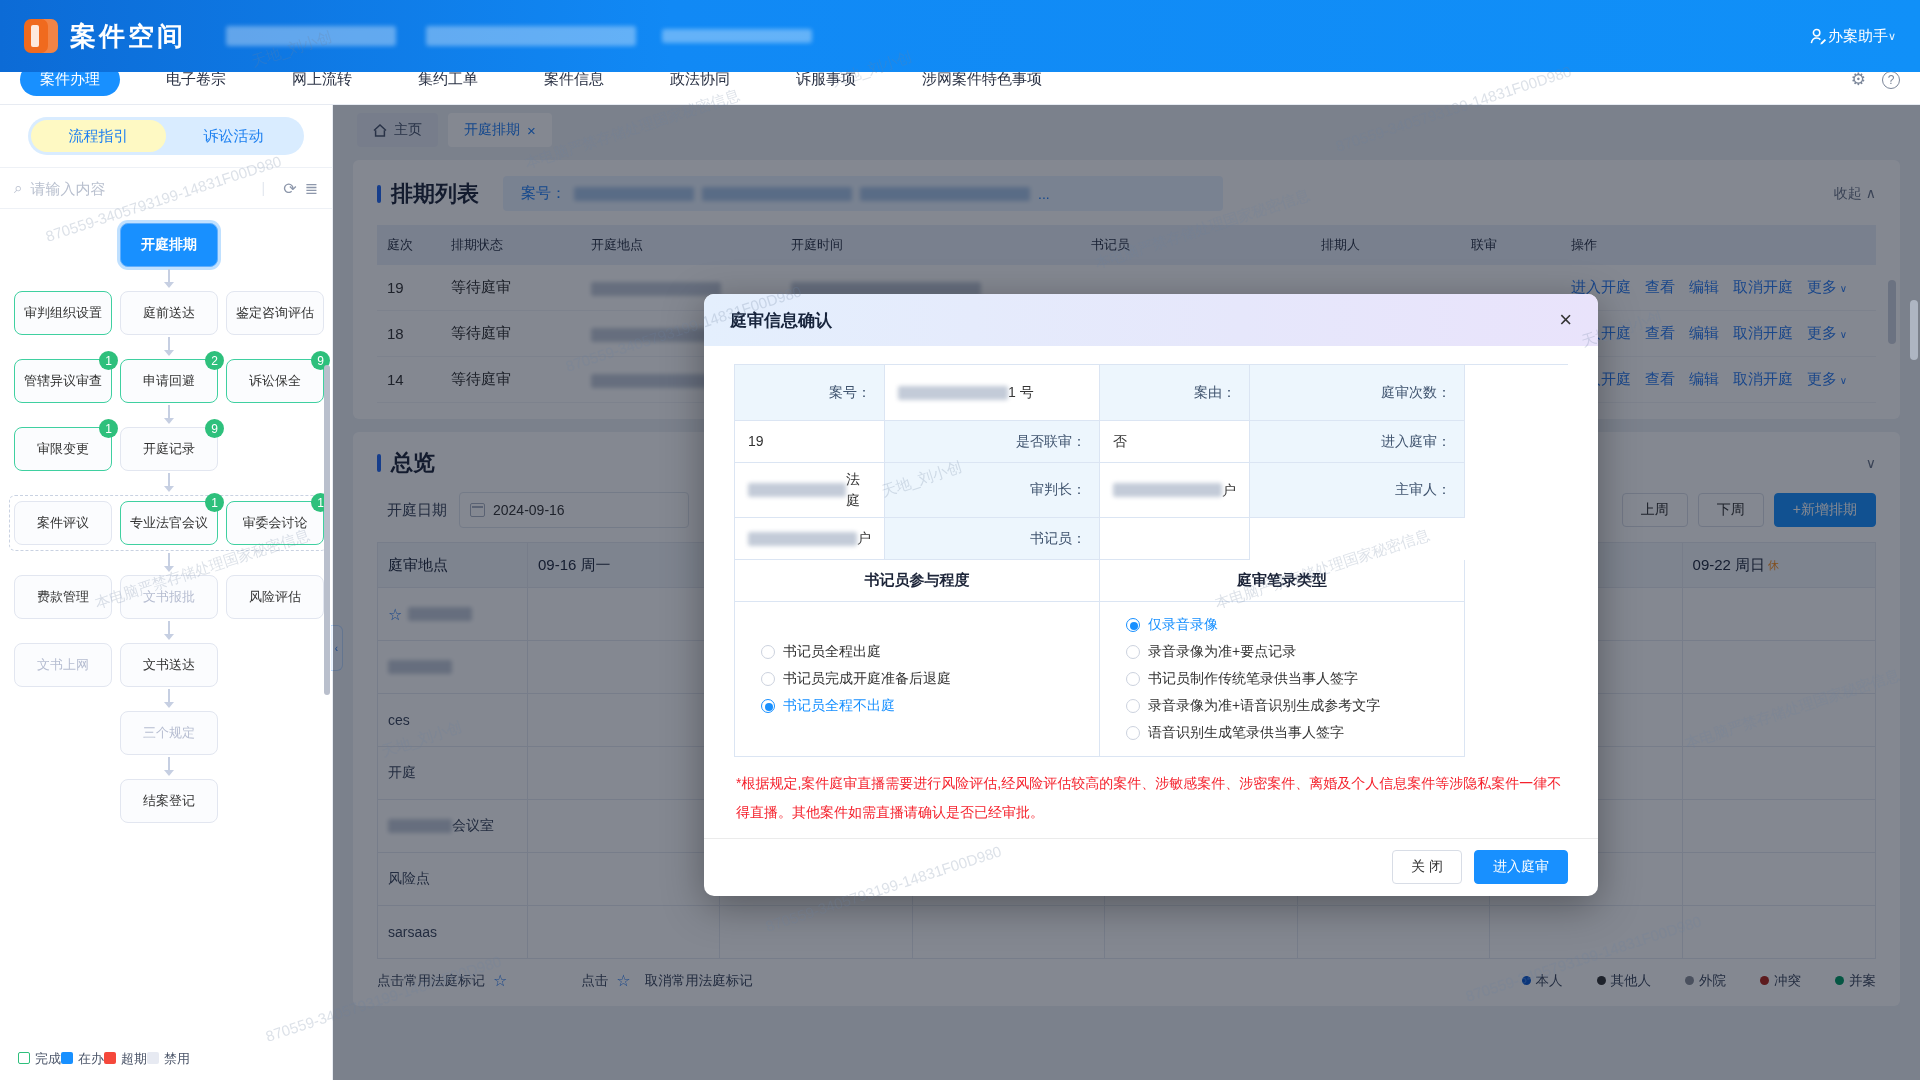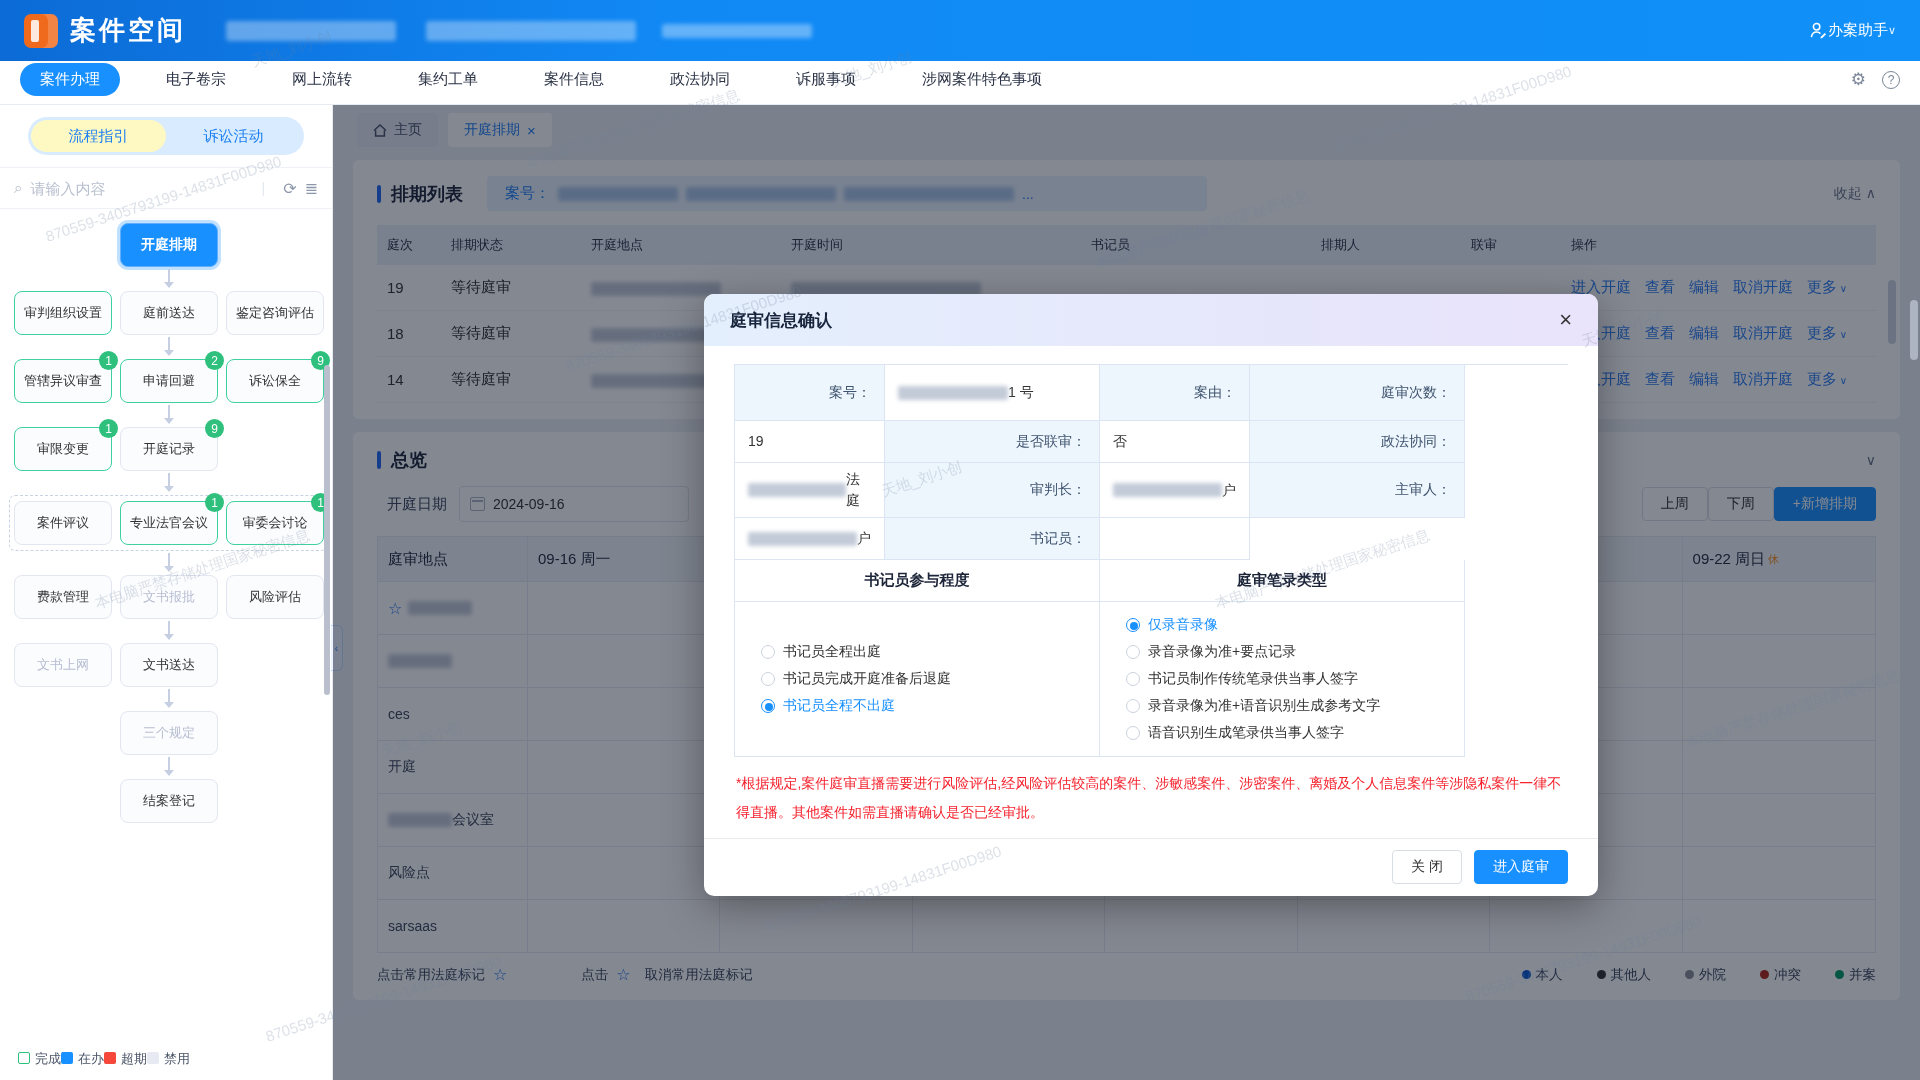--- a/index.html
+++ b/index.html
@@ -1,20 +1,20 @@
 <!DOCTYPE html>
 <html><head>
 <meta charset="utf-8">
 <style>
   * { margin:0; padding:0; box-sizing:border-box; }
   html,body { width:1920px; height:1080px; overflow:hidden;
     font-family:"Liberation Sans","DejaVu Sans",sans-serif; font-size:14px; color:#333; background:#edf0f5;}
 
   
-  .app-header{position:absolute;left:0;top:0;width:1920px;height:61px;
+  .app-header{position:absolute;left:0;top:0;width:1920px;height:72px;
     background:linear-gradient(90deg,#0c6bd6 0%,#1189f5 35%,#1090f8 100%);
     display:flex;align-items:center;padding:0 24px;z-index:20;}
   .logo-mark{width:34px;height:34px;border-radius:7px;background:#f06a1e;position:relative;flex:0 0 auto;
     box-shadow:inset -10px 0 0 rgba(255,255,255,.18);}
   .logo-mark::before{content:"";position:absolute;left:7px;top:6px;width:8px;height:22px;background:#fff;opacity:.85;border-radius:2px;}
   .app-title{color:#fff;font-size:26px;font-weight:bold;letter-spacing:3px;margin-left:12px;}
   .hdr-redacted{height:20px;border-radius:3px;background:rgba(255,255,255,.35);filter:blur(2px);display:inline-block;}
   .hdr-user{margin-left:auto;display:flex;align-items:center;color:#fff;font-size:15px;cursor:pointer;}
   .hdr-user .caret{font-size:11px;opacity:.9;}
 
@@ -58,41 +58,41 @@
 
   
   .main{position:absolute;left:333px;top:105px;right:0;bottom:0;background:#edf0f5;border-radius:25px;}
   .tabs-row{display:flex;align-items:center;gap:10px;padding:8px 24px 0;}
   .ptab{height:34px;display:flex;align-items:center;gap:7px;padding:0 16px;border-radius:4px;background:#e4e9f2;color:#48536a;font-size:14px;cursor:pointer;}
   .ptab.active{background:#fff;color:#1f7ef5;}
   .ptab .x{font-size:15px;}
   .panel{margin:13px 20px 0;background:#fff;border-radius:6px;padding:16px 24px;position:relative;}
   .sec-title{display:flex;align-items:center;gap:10px;}
   .blue-bar{width:4px;height:18px;background:#2269f2;border-radius:2px;}
-  .sec-title b{font-size:18px;color:#1c2438;}
+  .sec-title b{font-size:22px;color:#1c2438;}
   .case-pill{margin-left:14px;background:#e9f3fe;border-radius:4px;padding:8px 18px;display:flex;align-items:center;gap:8px;flex:0 1 720px;}
   .case-pill .lbl{color:#1f7ef5;font-size:15px;white-space:nowrap;}
   .redacted{display:inline-block;height:14px;border-radius:2px;background:#c3cbd8;filter:blur(2px);vertical-align:middle;}
   .case-pill .redacted{background:#a9c6e8;}
   .collapse-lnk{margin-left:auto;color:#6b7588;font-size:14px;cursor:pointer;white-space:nowrap;}
   table.sched{width:100%;border-collapse:collapse;margin-top:14px;}
   table.sched th{background:#e9eff8;text-align:left;font-weight:normal;color:#2a3245;font-size:13px;padding:11px 10px;}
   table.sched td{border-bottom:1px solid #f0f2f7;padding:13px 10px;font-size:15px;color:#333;}
   .act{color:#2b7cf0;margin-right:14px;cursor:pointer;white-space:nowrap;}
   .act .caret{font-size:10px;}
   .tbl-scroll{position:absolute;right:4px;top:120px;width:8px;height:64px;border-radius:4px;background:#cdd3de;}
 
   .ov-controls{display:flex;align-items:center;margin-top:14px;gap:12px;}
   .ov-lbl{color:#3c475c;font-size:15px;margin-left:10px;}
   .date-input{width:230px;height:36px;border:1px solid #dfe4ec;border-radius:4px;display:flex;align-items:center;padding:0 10px;gap:8px;color:#333;background:#fff;}
   .cal-ic{width:15px;height:14px;border:1.5px solid #aab3c2;border-radius:2px;position:relative;}
   .cal-ic::before{content:"";position:absolute;left:1px;right:1px;top:2px;height:2px;background:#aab3c2;}
   .btn{height:34px;padding:0 18px;border-radius:4px;border:1px solid #d8dde6;background:#fff;color:#333;font-size:14px;cursor:pointer;}
   .btn.primary{background:#1890ff;border-color:#1890ff;color:#fff;}
-  .ov-right{margin-left:auto;display:flex;}
+  .ov-right{margin-left:auto;display:flex;gap:10px;}
   .cal{margin-top:14px;border:1px solid #e4e9f1;border-bottom:0;}
   .cal-row{display:grid;grid-template-columns:150px repeat(7,1fr);border-bottom:1px solid #e4e9f1;}
   .cal-cell{border-right:1px solid #e4e9f1;padding:0 10px;display:flex;align-items:center;min-height:52px;font-size:14px;color:#3c475c;}
   .cal-cell:last-child{border-right:0;}
   .cal-head .cal-cell{background:#f2f6fb;color:#222b3e;font-size:15px;min-height:44px;}
   .rest{color:#fa8c16;font-size:11px;margin-left:3px;vertical-align:super;}
   .star{color:#2b7cf0;font-size:16px;margin-right:6px;cursor:pointer;}
   .cal-foot{display:flex;align-items:center;margin-top:12px;font-size:13.5px;color:#3c475c;gap:8px;}
   .dot{width:9px;height:9px;border-radius:50%;display:inline-block;margin-right:5px;}
   .cal-legend{margin-left:auto;display:flex;gap:34px;align-items:center;}
@@ -467,21 +467,21 @@
   </div>
   <div class="modal-bd">
     <div class="mtable" id="mtable">
         <div class="mcell lab" style="min-height: 56px;">案号：</div>
         <div class="mcell val" style="min-height: 56px;"><span class="redacted" style="width: 110px;"></span>1 号</div>
         <div class="mcell lab" style="min-height: 56px;">案由：</div>
         <div class="mcell lab">庭审次数：</div>
         <div class="mcell val">19</div>
         <div class="mcell lab">是否联审：</div>
         <div class="mcell val">否</div>
-        <div class="mcell lab">政法协同：</div>
+        <div class="mcell lab">进入庭审：</div>
         <div class="mcell val"><span class="redacted" style="width: 110px;"></span>法庭</div>
         <div class="mcell lab">审判长：</div>
         <div class="mcell val"><span class="redacted" style="width: 110px;"></span>户</div>
         <div class="mcell lab">主审人：</div>
         <div class="mcell val"><span class="redacted" style="width: 110px;"></span>户</div>
         <div class="mcell lab">书记员：</div>
         <div class="mcell val"></div>
         <div class="mcell span2">书记员参与程度</div>
         <div class="mcell span2">庭审笔录类型</div>
         <div class="mcell radios">

